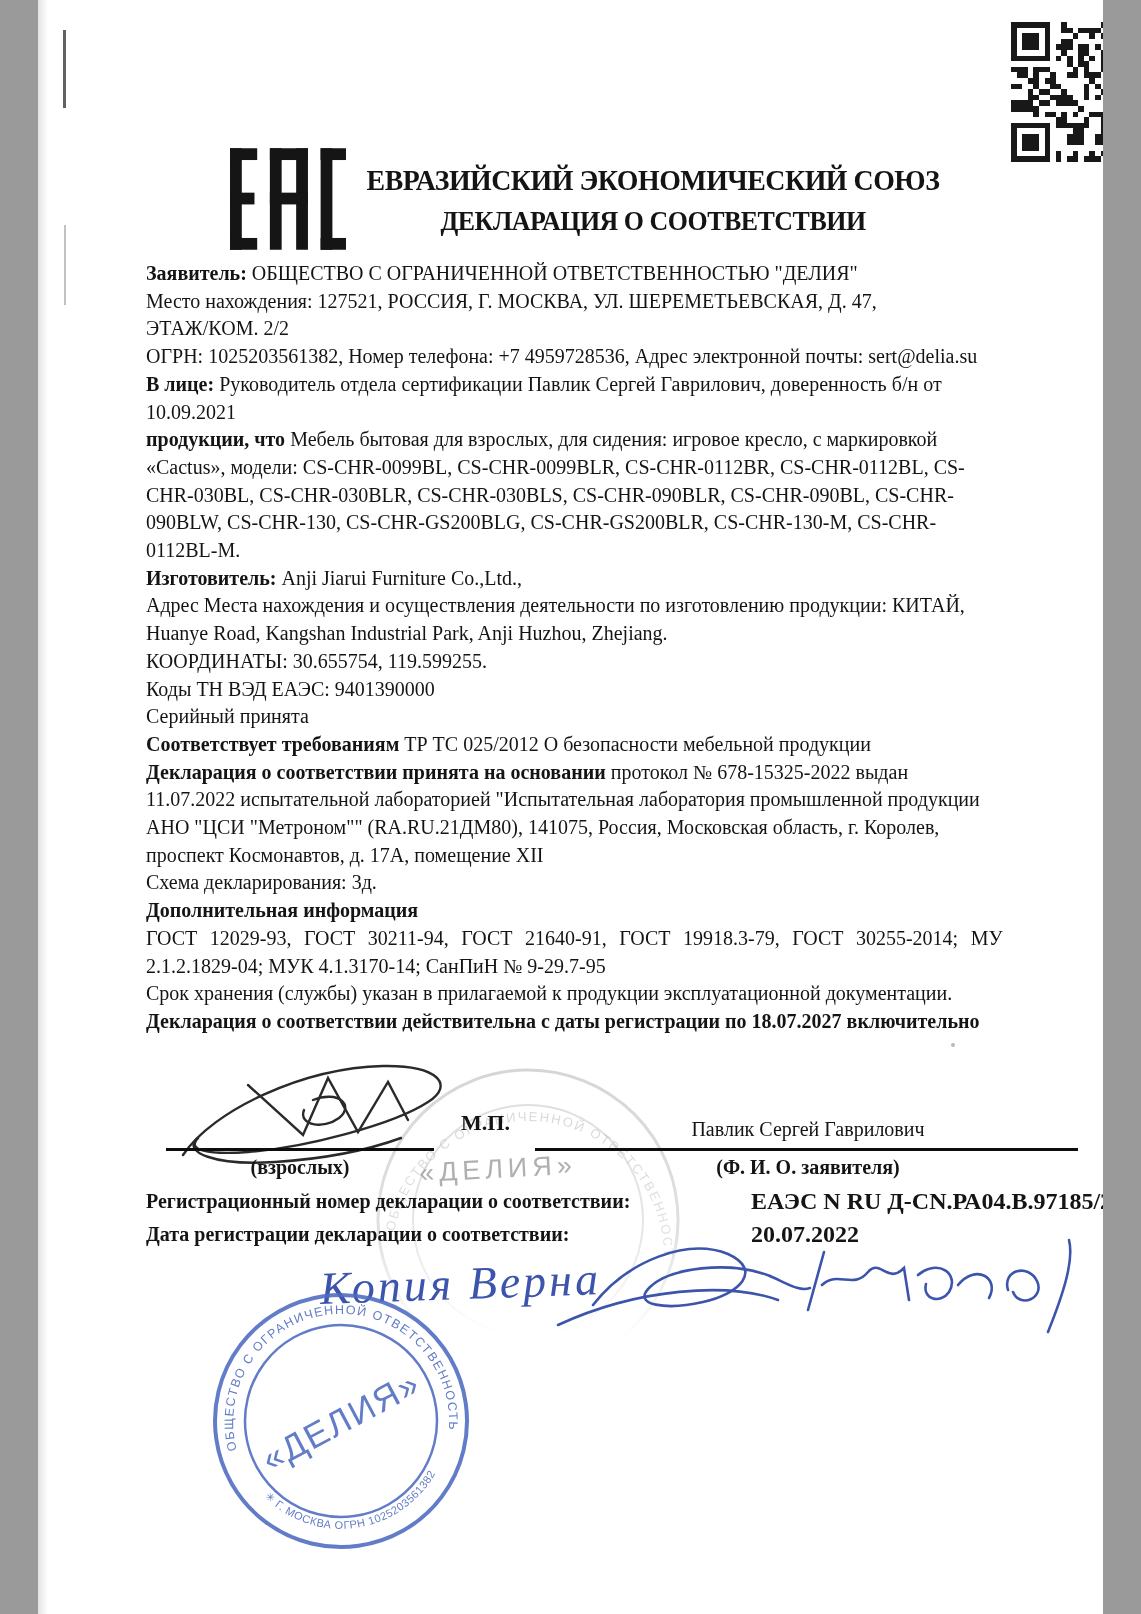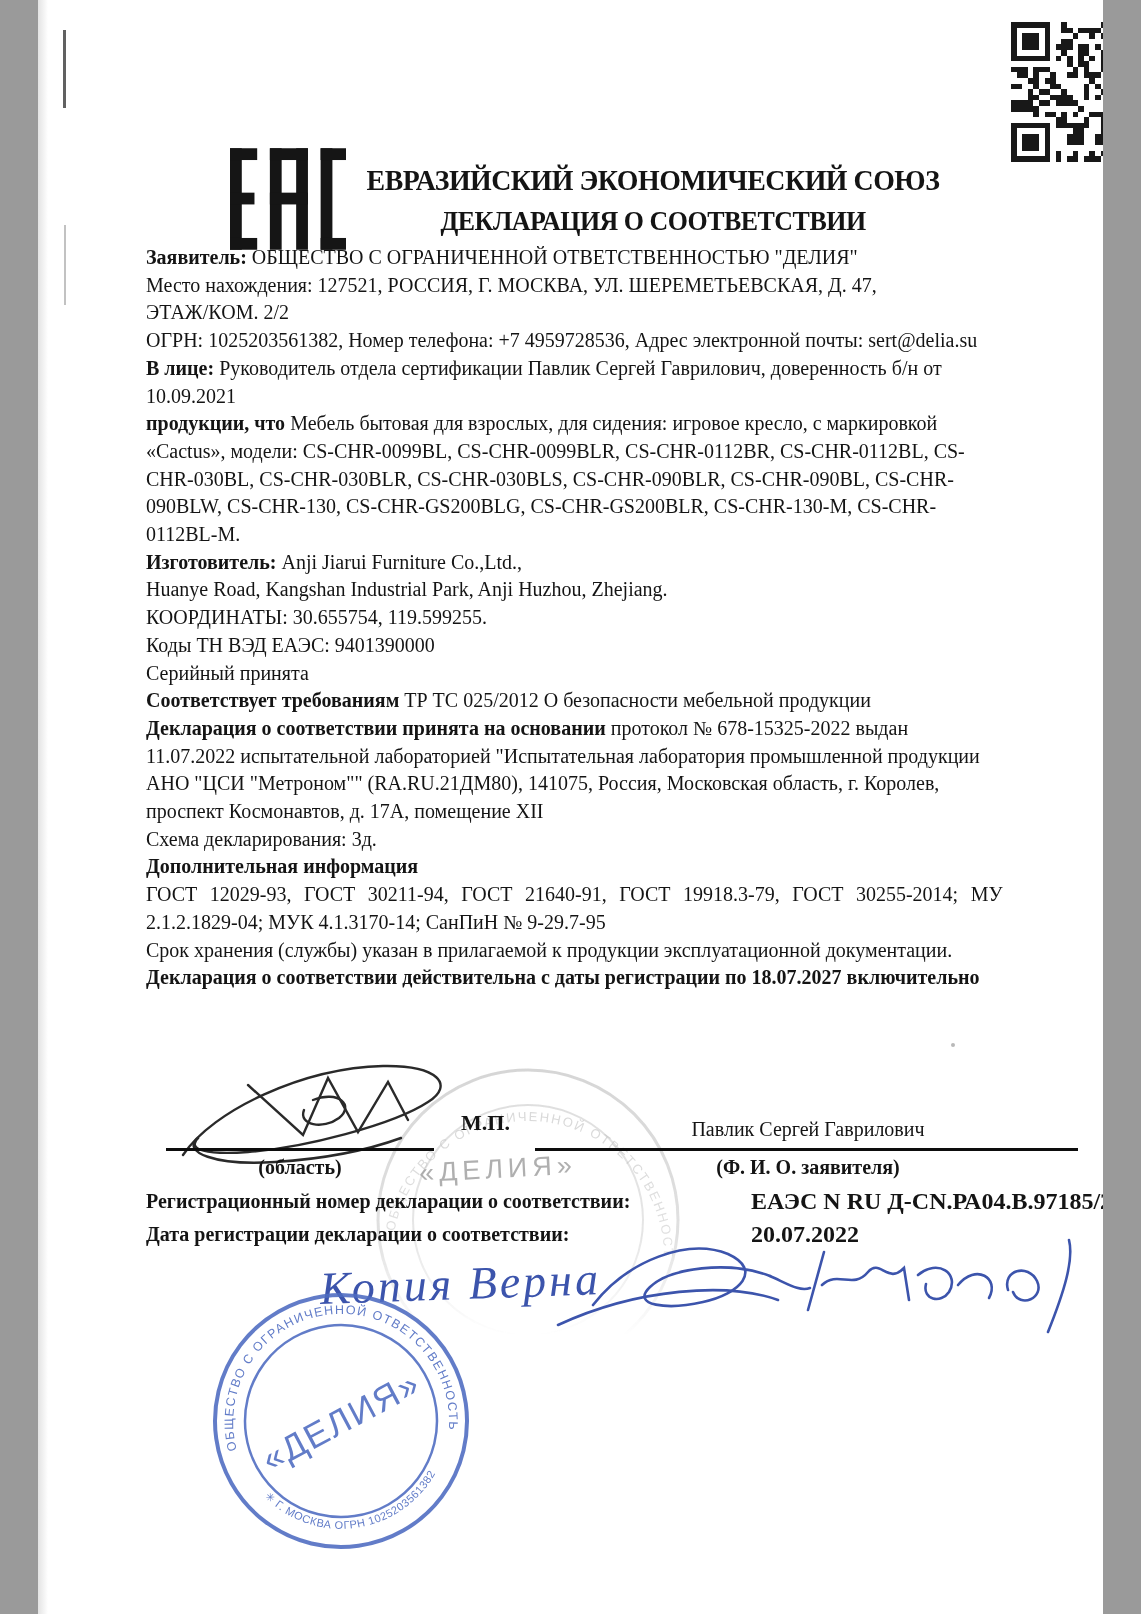--- a/index.html
+++ b/index.html
@@ -14,21 +14,21 @@
   .scan-dash2{position:absolute;left:26px;top:225px;width:2px;height:80px;background:#9a9a9a;opacity:.6;}
 
   .eac{position:absolute;left:192px;top:140px;}
 
   .titles{position:absolute;left:300px;top:164px;width:630px;text-align:center;}
   .title1{font-size:29px;font-weight:bold;letter-spacing:-.5px;transform:scaleX(.96);white-space:nowrap;}
   .title2{font-size:27px;font-weight:bold;letter-spacing:-.5px;margin-top:9px;transform:scaleX(.96);white-space:nowrap;}
 
   .qr{position:absolute;left:973px;top:22px;width:140px;height:140px;}
 
-  .doc-body{position:absolute;left:108px;top:244px;width:940px;font-size:20px;line-height:27.7px;}
+  .doc-body{position:absolute;left:108px;top:260px;width:940px;font-size:20px;line-height:27.7px;}
   .line{white-space:nowrap;}
   .line b{font-weight:bold;}
   .spread{word-spacing:7.5px;}
 
   .sig-scribble{position:absolute;left:115px;top:1040px;}
   .mp{position:absolute;left:423px;top:1110px;font-size:22px;font-weight:bold;font-family:Liberation Serif, serif;}
   .rule{position:absolute;height:3px;background:#0d0d0d;}
   .rule-left{left:128px;top:1148px;width:268px;}
   .rule-right{left:497px;top:1148px;width:543px;}
   .cap-podpis{position:absolute;left:128px;top:1156px;width:268px;text-align:center;font-size:20px;font-weight:bold;}
@@ -292,20 +292,21 @@
     <div class="line"><b></b><span>ЭТАЖ/КОМ. 2/2</span></div>
     <div class="line"><b></b><span>ОГРН: 1025203561382, Номер телефона: +7 4959728536, Адрес электронной почты: sert@delia.su</span></div>
     <div class="line"><b>В лице:</b><span> Руководитель отдела сертификации Павлик Сергей Гаврилович, доверенность б/н от</span></div>
     <div class="line"><b></b><span>10.09.2021</span></div>
     <div class="line"><b>продукции, что</b><span> Мебель бытовая для взрослых, для сидения: игровое кресло, с маркировкой</span></div>
     <div class="line"><b></b><span>«Cactus», модели: CS-CHR-0099BL, CS-CHR-0099BLR, CS-CHR-0112BR, CS-CHR-0112BL, CS-</span></div>
     <div class="line"><b></b><span>CHR-030BL, CS-CHR-030BLR, CS-CHR-030BLS, CS-CHR-090BLR, CS-CHR-090BL, CS-CHR-</span></div>
     <div class="line"><b></b><span>090BLW, CS-CHR-130, CS-CHR-GS200BLG, CS-CHR-GS200BLR, CS-CHR-130-M, CS-CHR-</span></div>
     <div class="line"><b></b><span>0112BL-M.</span></div>
     <div class="line"><b>Изготовитель:</b><span> Anji Jiarui Furniture Co.,Ltd.,</span></div>
+    <div class="line"><b></b><span>Адрес Места нахождения и осуществления деятельности по изготовлению продукции: КИТАЙ,</span></div>
     <div class="line"><b></b><span>Huanye Road, Kangshan Industrial Park, Anji Huzhou, Zhejiang.</span></div>
     <div class="line"><b></b><span>КООРДИНАТЫ: 30.655754, 119.599255.</span></div>
     <div class="line"><b></b><span>Коды ТН ВЭД ЕАЭС: 9401390000</span></div>
     <div class="line"><b></b><span>Серийный принята</span></div>
     <div class="line"><b>Соответствует требованиям</b><span> ТР ТС 025/2012 О безопасности мебельной продукции</span></div>
     <div class="line"><b>Декларация о соответствии принята на основании</b><span> протокол № 678-15325-2022 выдан</span></div>
     <div class="line"><b></b><span>11.07.2022 испытательной лабораторией "Испытательная лаборатория промышленной продукции</span></div>
     <div class="line"><b></b><span>АНО "ЦСИ "Метроном"" (RA.RU.21ДМ80), 141075, Россия, Московская область, г. Королев,</span></div>
     <div class="line"><b></b><span>проспект Космонавтов, д. 17А, помещение XII</span></div>
     <div class="line"><b></b><span>Схема декларирования: 3д.</span></div>
@@ -343,21 +344,21 @@
       <path d="M 30,115 C 60,70 150,28 230,26 C 285,25 302,45 275,62 C 240,85 150,108 95,112 C 55,115 33,110 45,98"></path>
       <path d="M 95,45 L 150,95 L 175,38 L 205,92 L 235,42 L 255,80"></path>
       <path d="M 160,60 C 185,50 202,65 186,78 C 170,90 145,85 151,70"></path>
       <path d="M 45,98 C 28,112 62,126 122,122 C 170,119 215,110 248,98"></path>
     </g>
   </svg>
 
   <div class="mp">М.П.</div>
   <div class="rule rule-left"></div>
   <div class="rule rule-right"></div>
-  <div class="cap-podpis">(область)</div>
+  <div class="cap-podpis">(взрослых)</div>
   <div class="fio-name">Павлик Сергей Гаврилович</div>
   <div class="cap-fio">(Ф. И. О. заявителя)</div>
 
   <div class="reg-row1">Регистрационный номер декларации о соответствии:</div>
   <div class="reg-val reg-val1">ЕАЭС N RU Д-CN.РА04.В.97185/22</div>
   <div class="reg-row2">Дата регистрации декларации о соответствии:</div>
   <div class="reg-val reg-val2">20.07.2022</div>
 
   <div class="copy-note" id="copy-note" style="color: rgb(60, 84, 172);">Копия Верна</div>
   <svg class="blue-pen" width="800" height="130" viewBox="0 0 800 130">

